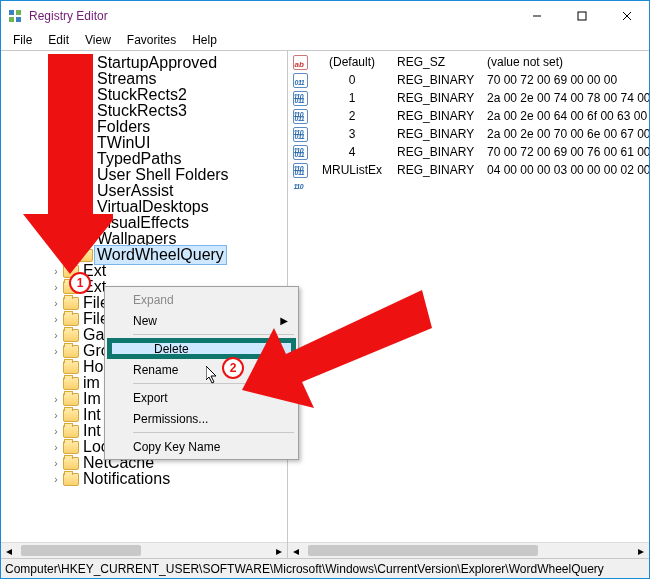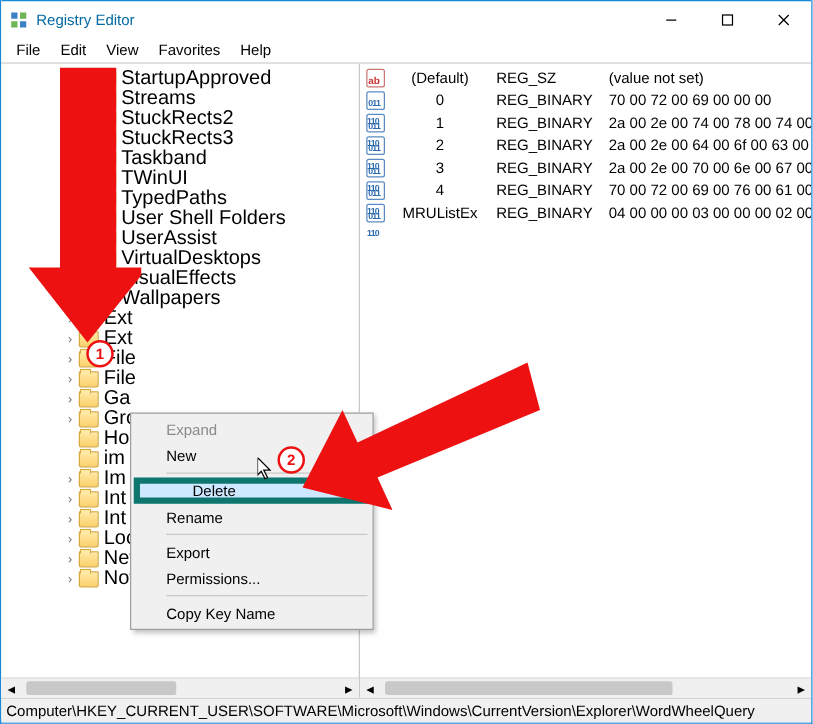--- a/index.html
+++ b/index.html
@@ -18,21 +18,21 @@
   
   .titlebar {
     height:30px;
     background:#fff;
     border-top:1px solid #1a89d8;
     display:flex; align-items:center;
     padding-left:6px;
     position:relative;
   }
   .titlebar .icon { width:16px; height:16px; margin-right:6px; display:flex; align-items:center; justify-content:center; }
-  .titlebar .title { font-size:12px; color:#0369a1; }
+  .titlebar .title { font-size:12px; color:#701a75; }
   .win-controls { position:absolute; right:0; top:0; height:100%; display:flex; }
   .win-btn { width:45px; display:flex; align-items:center; justify-content:center; color:#000; font-size:11px; }
   .win-btn svg { width:10px; height:10px; stroke:#000; fill:none; stroke-width:1; }
 
   
   .menubar {
     height:20px;
     display:flex; align-items:center;
     padding-left:4px;
     background:#fff;
@@ -104,21 +104,20 @@
   
   .context-menu {
     position:absolute;
     left:103px; top:286px;
     width:195px;
     background:#f0f0f0;
     border:1px solid #a0a0a0;
     box-shadow:2px 2px 4px rgba(0,0,0,.25);
     padding:2px 2px;
     z-index:50;
-    margin-top:44px;
   }
   .ctx-item {
     height:21px;
     display:flex; align-items:center;
     padding-left:26px;
     position:relative;
     color:#000;
   }
   .ctx-item.disabled { color:#8a8a8a; }
   .ctx-item.hover { background:#cde8ff; border:5px solid #0f766e; padding-left:42px; height:21px; }
@@ -130,21 +129,21 @@
     height:22px; display:flex; align-items:center;
     border-bottom:1px solid #e0e0e0;
     background:#fff;
   }
   .list-header .col { border-right:1px solid #e0e0e0; height:100%; display:flex; align-items:center; padding-left:6px; color:#000; }
   .col-name { width:85px; }
   .col-type { width:90px; }
   .col-data { flex:1; }
   .list-body { padding-top:2px; }
   .list-row { height:18px; display:flex; align-items:center; padding-left:4px; white-space:nowrap; }
-  .list-row .ico { width:16px; height:16px; margin-right:4px; display:inline-flex; align-items:center; justify-content:center; }
+  .list-row .ico { width:16px; height:16px; margin-right:4px; display:inline-flex; align-items:center; justify-content:center;font-style:italic; }
   .list-row .c-name { width:80px;text-align:center; }
   .list-row .c-type { width:90px; padding-left:5px; }
   .list-row .c-data { flex:1; padding-left:5px; overflow:hidden; }
 
   .ico-str { border:1px solid #c77; border-radius:2px; width:15px; height:15px; }
   .ico-str span { font-size:8px; color:#c33; font-weight:bold; padding-left:1px; }
   .ico-bin { border:1px solid #5a8bc2; border-radius:2px; width:15px; height:15px; }
   .ico-bin span { font-size:7px; color:#2b6aab; font-weight:bold; letter-spacing:-0.5px; padding-left:1px; }
 
   
@@ -253,21 +252,21 @@
           <span class="tree-label">StuckRects2</span>
         </div>
         <div class="tree-row">
           <span class="exp"></span>
           <span class="folder-ico"></span>
           <span class="tree-label">StuckRects3</span>
         </div>
         <div class="tree-row">
           <span class="exp"></span>
           <span class="folder-ico"></span>
-          <span class="tree-label">Taskband</span>
+          <span class="tree-label">Folders</span>
         </div>
         <div class="tree-row">
           <span class="exp">›</span>
           <span class="folder-ico"></span>
           <span class="tree-label">TWinUI</span>
         </div>
         <div class="tree-row">
           <span class="exp"></span>
           <span class="folder-ico"></span>
           <span class="tree-label">TypedPaths</span>
@@ -289,20 +288,25 @@
         </div>
         <div class="tree-row">
           <span class="exp">›</span>
           <span class="folder-ico"></span>
           <span class="tree-label">VisualEffects</span>
         </div>
         <div class="tree-row">
           <span class="exp">›</span>
           <span class="folder-ico"></span>
           <span class="tree-label">Wallpapers</span>
+        </div>
+        <div class="tree-row selected">
+          <span class="exp"></span>
+          <span class="folder-ico"></span>
+          <span class="tree-label">WordWheelQuery</span>
         </div>
         <div class="tree-row level2">
           <span class="exp">›</span>
           <span class="folder-ico"></span>
           <span class="tree-label">Ext</span>
         </div>
         <div class="tree-row level2">
           <span class="exp">›</span>
           <span class="folder-ico"></span>
           <span class="tree-label">Ext</span>

